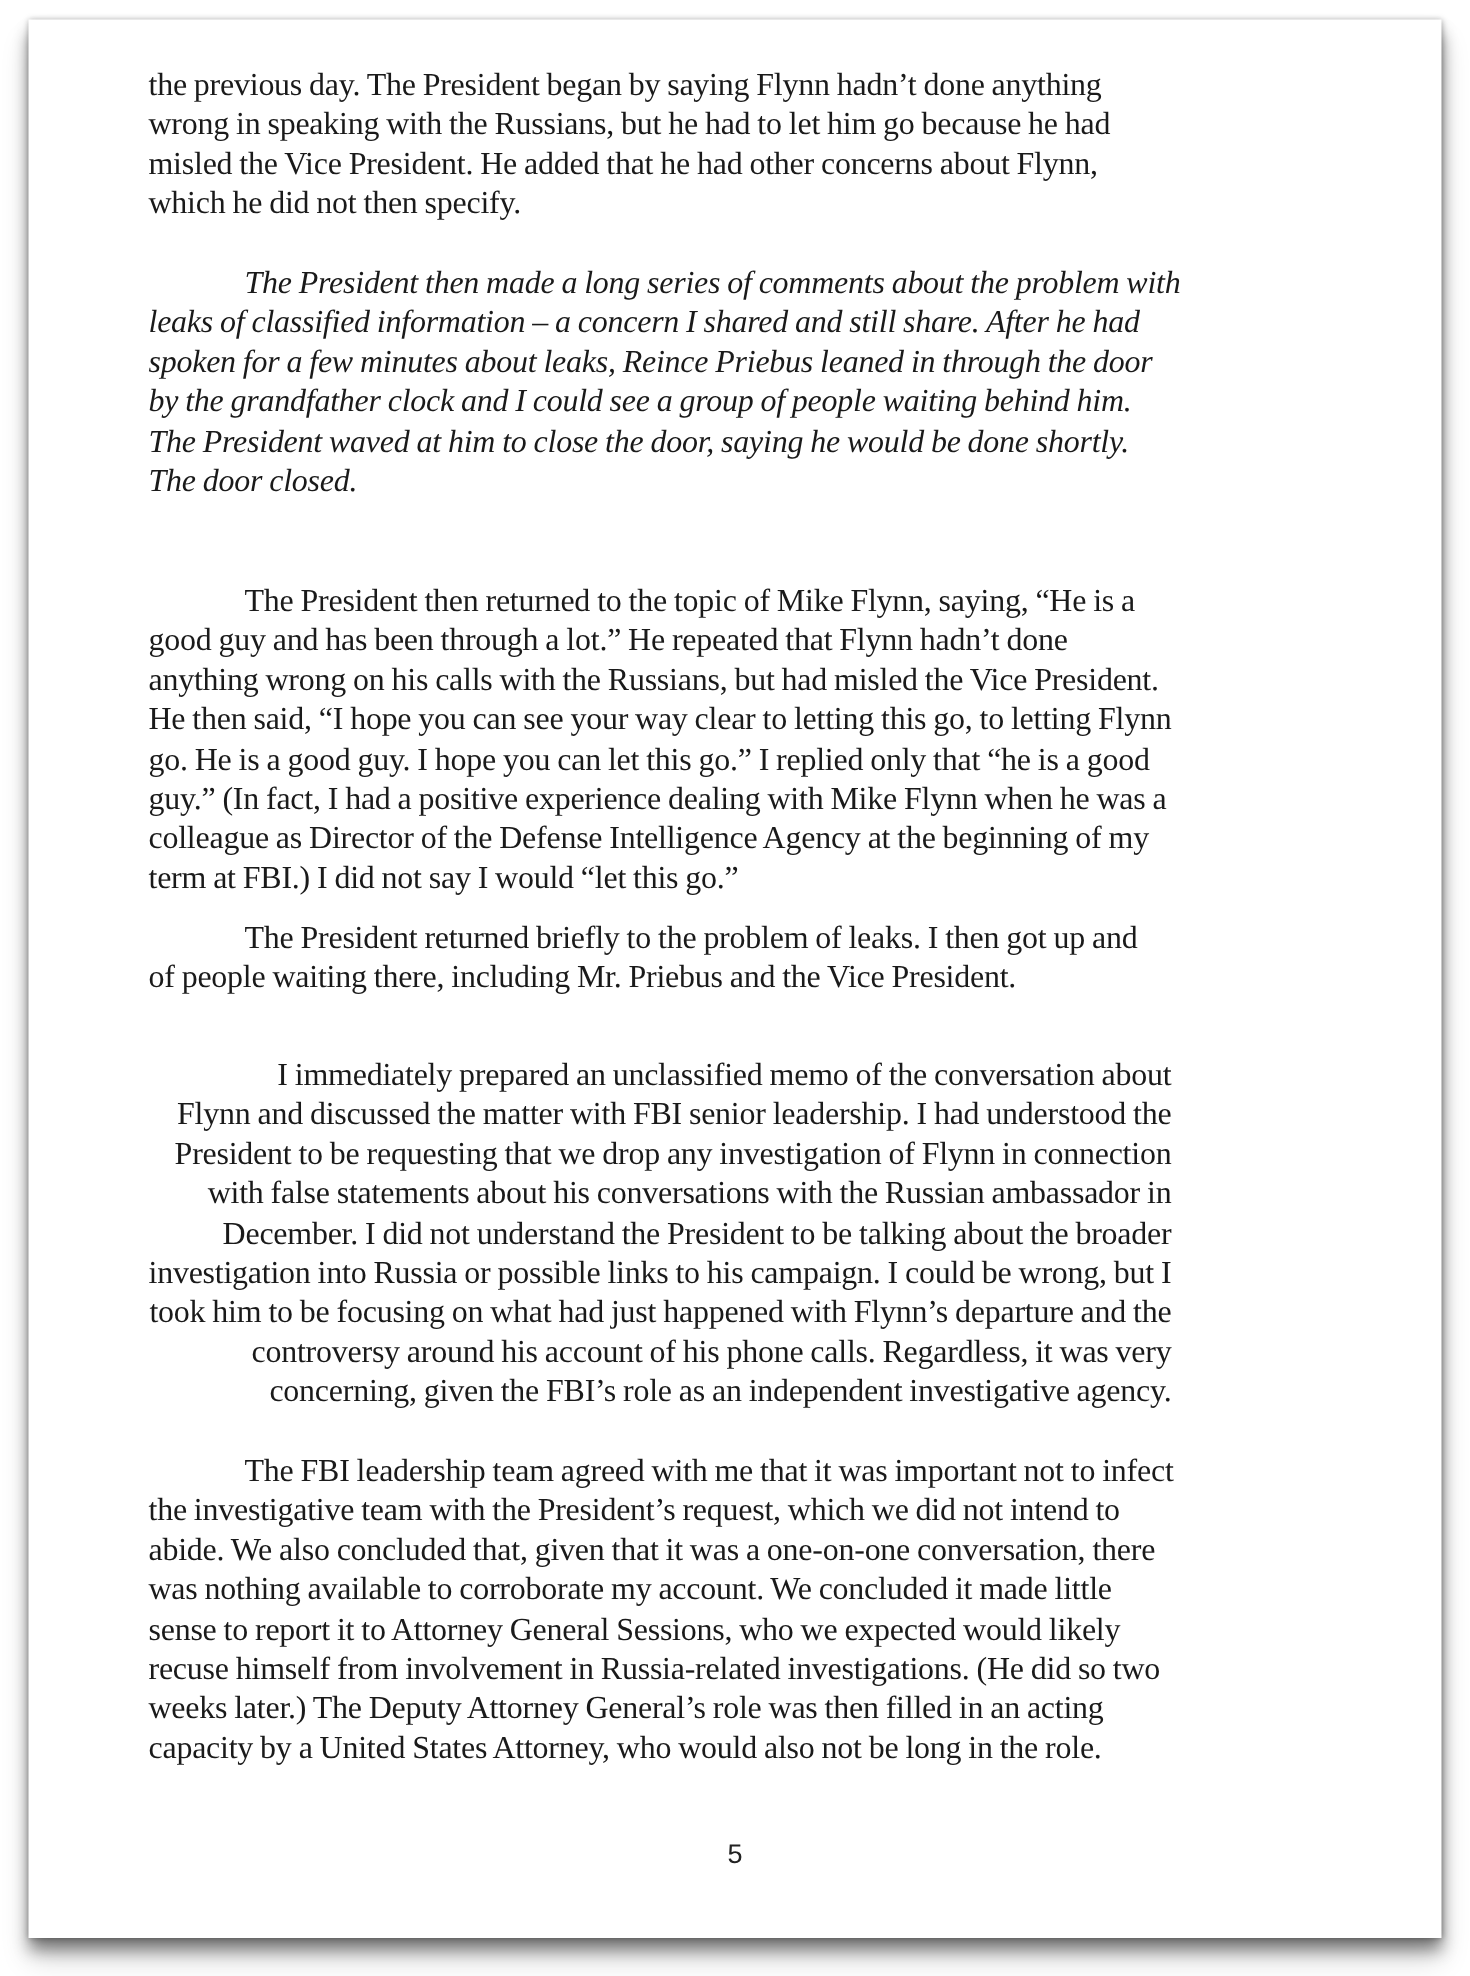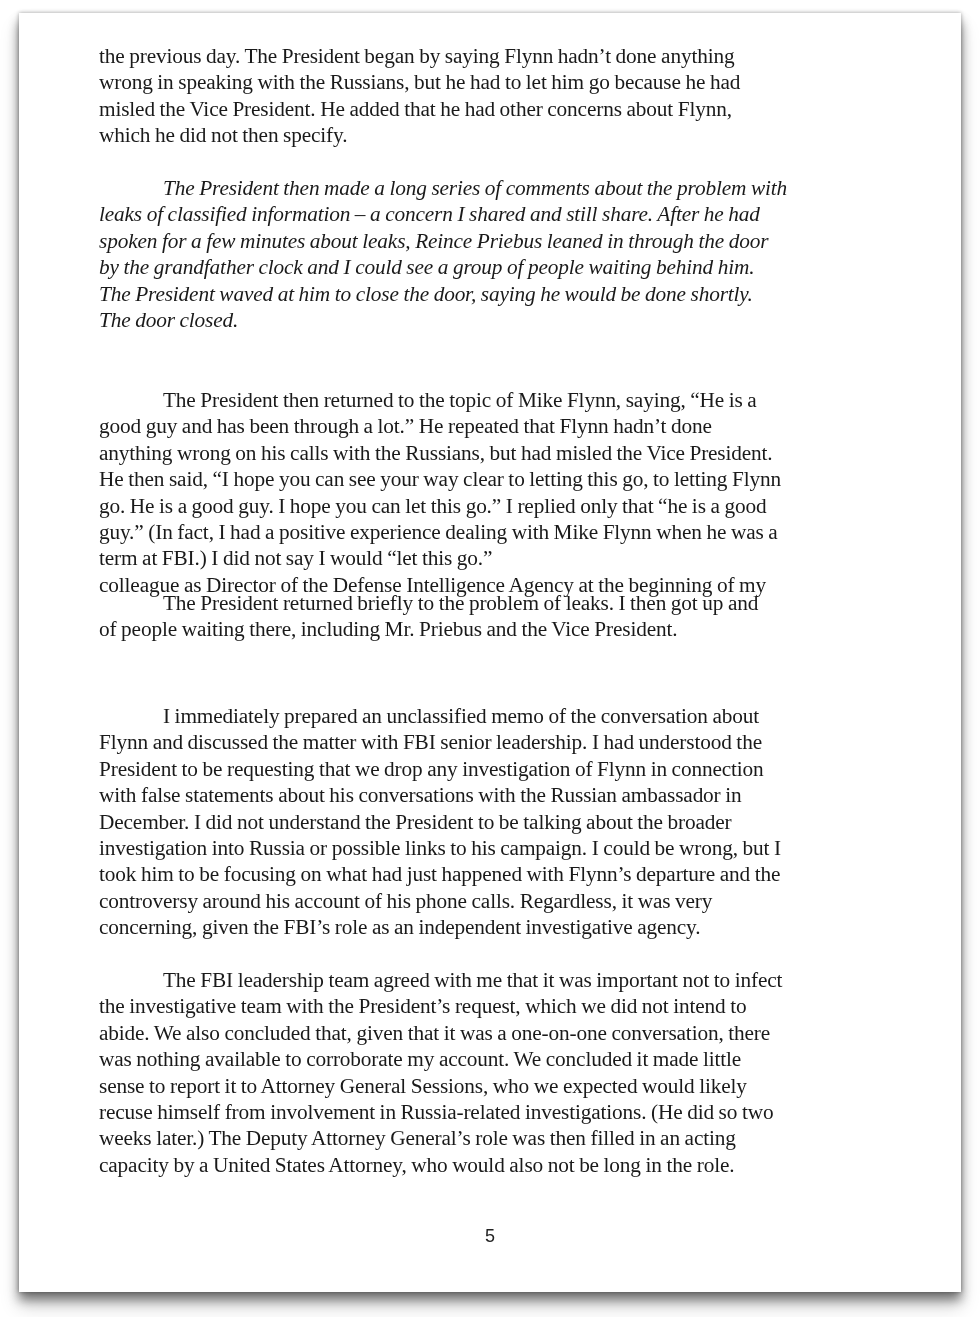--- a/index.html
+++ b/index.html
@@ -39,22 +39,22 @@
       display: block;
       height: 26.4px;
     }
     .indent {
       display: inline-block;
       width: 64px;
     }
     .p1 { position: absolute; top: 0px; }
     .p2 { position: absolute; top: 132px; font-style: italic; }
     .p3 { position: absolute; top: 316px; margin-top: 28px; }
-    .p4 { position: absolute; top: 547px; }
-    .p5 { position: absolute; top: 660px; }
+    .p4 { position: absolute; top: 569px; }
+    .p5 { position: absolute; top: 660px; text-align: right; }
     .p6 { position: absolute; top: 924px; }
     .page-number {
       position: absolute;
       left: 0;
       width: 942px;
       top: 1213px;
       text-align: center;
       font-family: "Liberation Sans", sans-serif;
       font-size: 18px;
       color: #222222;
@@ -82,22 +82,22 @@
       <span class="line">The door closed.</span>
     </p>
 
     <p class="para p3">
       <span class="line"><span class="indent"></span><span>The President then returned to the topic of Mike Flynn, saying, “He is a</span></span>
       <span class="line">good guy and has been through a lot.”  He repeated that Flynn hadn’t done</span>
       <span class="line">anything wrong on his calls with the Russians, but had misled the Vice President.</span>
       <span class="line">He then said, “I hope you can see your way clear to letting this go, to letting Flynn</span>
       <span class="line">go.  He is a good guy.  I hope you can let this go.”  I replied only that “he is a good</span>
       <span class="line">guy.” (In fact, I had a positive experience dealing with Mike Flynn when he was a</span>
+      <span class="line">colleague as Director of the Defense Intelligence Agency at the beginning of my</span>
       <span class="line">term at FBI.)  I did not say I would “let this go.”</span>
-      <span class="line">colleague as Director of the Defense Intelligence Agency at the beginning of my</span>
     </p>
 
     <p class="para p4">
       <span class="line"><span class="indent"></span><span>The President returned briefly to the problem of leaks.  I then got up and</span></span>
       <span class="line">of people waiting there, including Mr. Priebus and the Vice President.</span>
     </p>
 
     <p class="para p5">
       <span class="line"><span class="indent"></span><span>I immediately prepared an unclassified memo of the conversation about</span></span>
       <span class="line">Flynn and discussed the matter with FBI senior leadership.  I had understood the</span>

